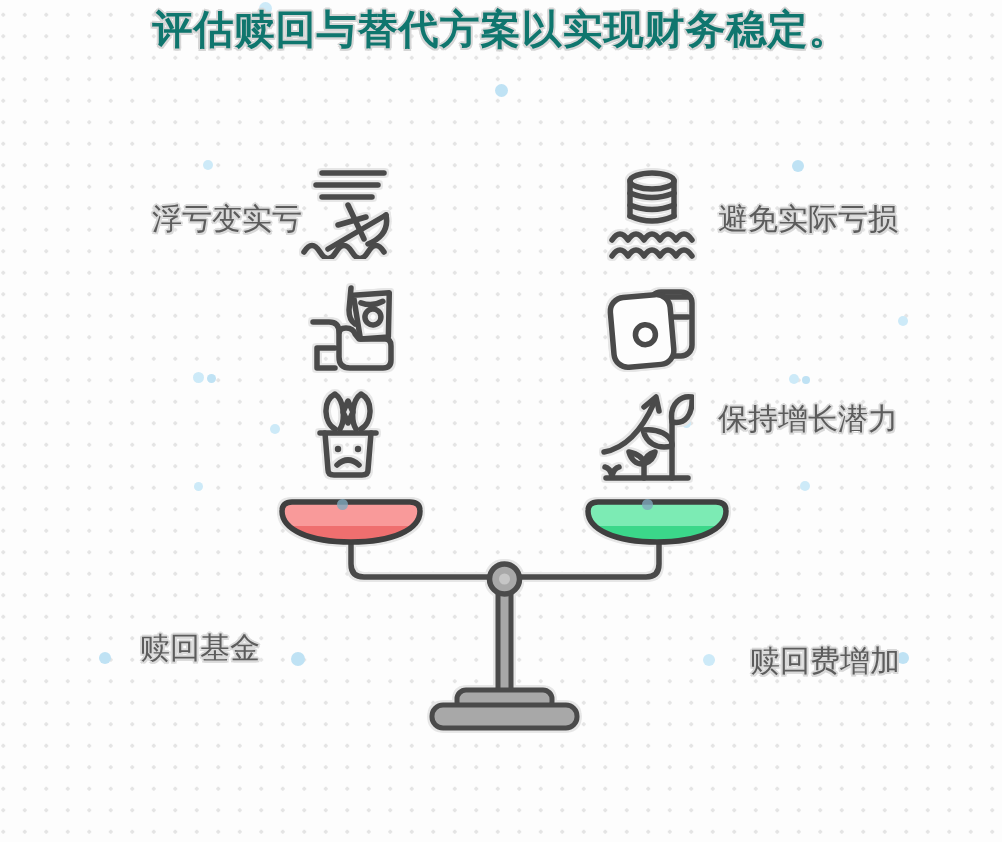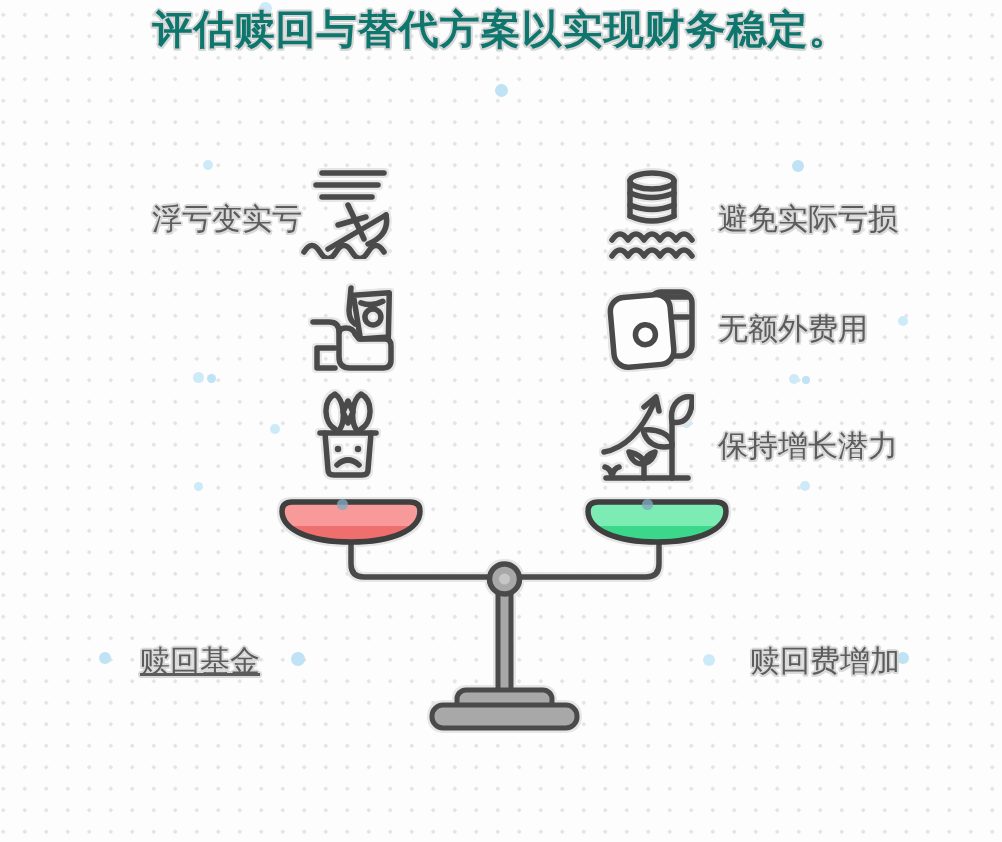--- a/index.html
+++ b/index.html
@@ -62,22 +62,21 @@
   <i class="bd bd2" style="left:99px;top:652px;width:12px;height:12px;"></i>
   <i class="bd bd2" style="left:291px;top:652px;width:14px;height:14px;"></i>
   <i class="bd" style="left:703px;top:654px;width:12px;height:12px;"></i>
   <i class="bd bd2" style="left:897px;top:652px;width:12px;height:12px;"></i>
 
   <h1 class="title">评估赎回与替代方案以实现财务稳定。</h1>
 
   <div class="side-text ltext lbl-layer" style="top:199px;">浮亏变实亏</div>
 
   <div class="side-text rtext lbl-layer" style="top:199px;">避免实际亏损</div>
-  <div class="side-text rtext lbl-layer" style="top:309px;">无额外费用</div>
-  <div class="side-text rtext lbl-layer" style="top:426px;text-align:right;">保持增长潜力</div>
+  <div class="side-text rtext lbl-layer" style="top:399px;text-align:right;">保持增长潜力</div>
 
   <div class="icon sticker" style="left:298px;top:163px;">
     <svg viewBox="0 0 96 96" class="ic">
       <path d="M24,10 H86"></path>
       <path d="M18,22 H80"></path>
       <path d="M24,34 H74"></path>
       <path d="M30,86 L88,52"></path>
       <path d="M50,42 L66,76"></path>
       <path d="M40,62 L68,54"></path>
       <path d="M88,52 Q92,72 70,81"></path>
@@ -184,16 +183,16 @@
 
     <g>
       <circle cx="234.5" cy="89" r="15" stroke="#4a4a4a" stroke-width="5.5" fill="#a8a8a8"></circle>
       <circle cx="234.5" cy="89" r="5.5" stroke="none" fill="#c6c6c6"></circle>
     </g>
   </svg>
 
   <i class="pan-dot" style="left:337px;top:499px;width:11px;height:11px;"></i>
   <i class="pan-dot" style="left:642px;top:499px;width:11px;height:11px;"></i>
 
-  <div class="side-text lbl-layer" style="left:140px;top:641px;text-decoration:underline;">赎回基金</div>
+  <div class="side-text lbl-layer" style="left:140px;top:628px;">赎回基金</div>
   <div class="side-text lbl-layer" style="left:750px;top:641px;">赎回费增加</div>
 
 </div>
 
 </body></html>

